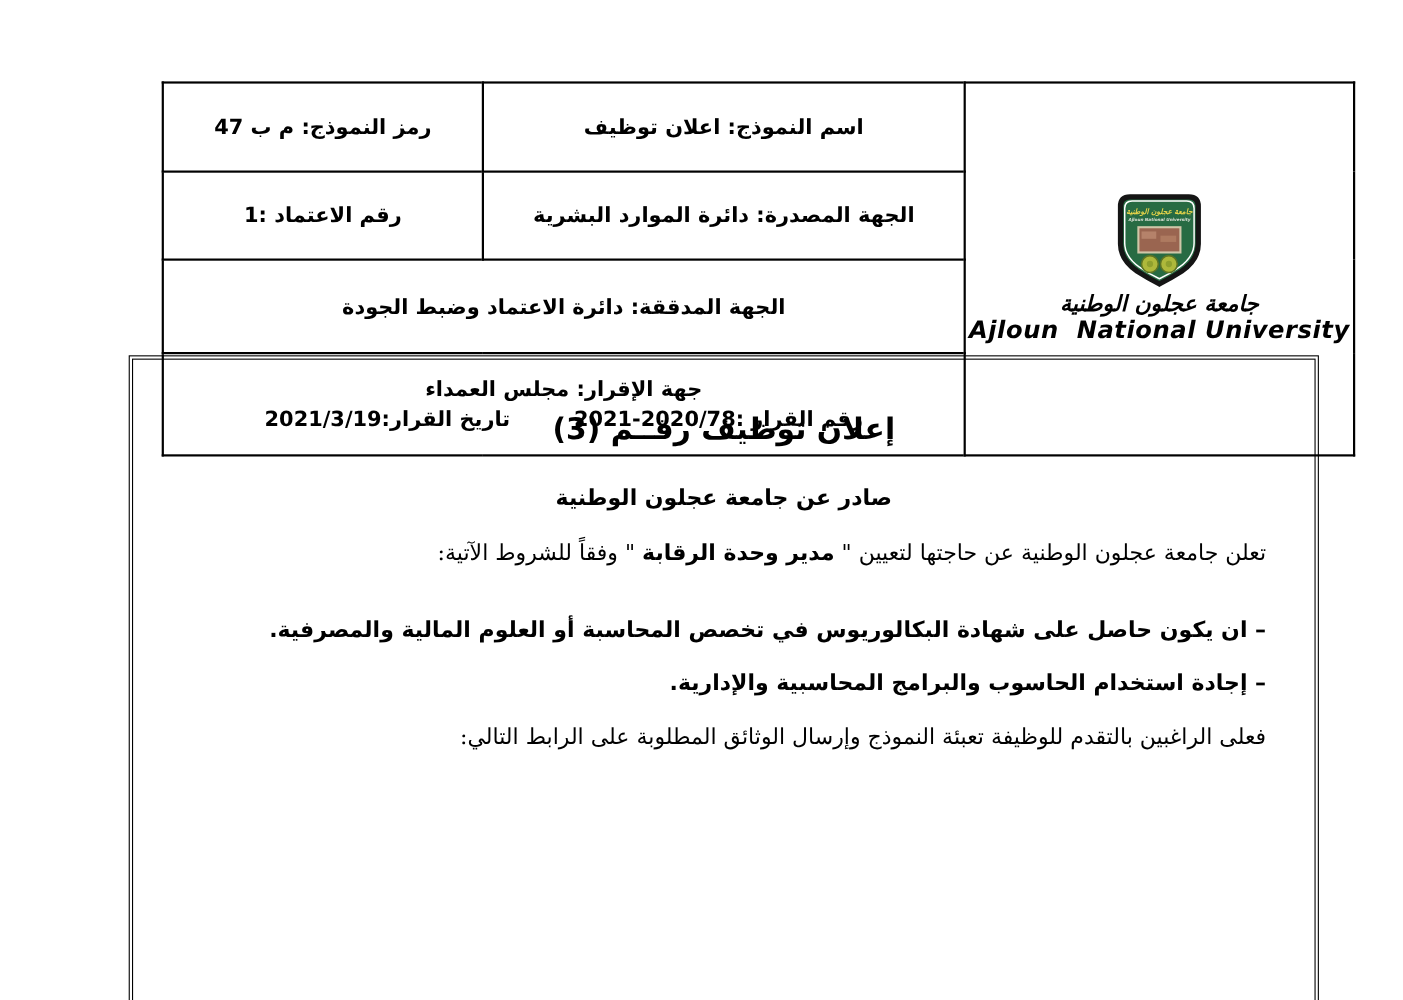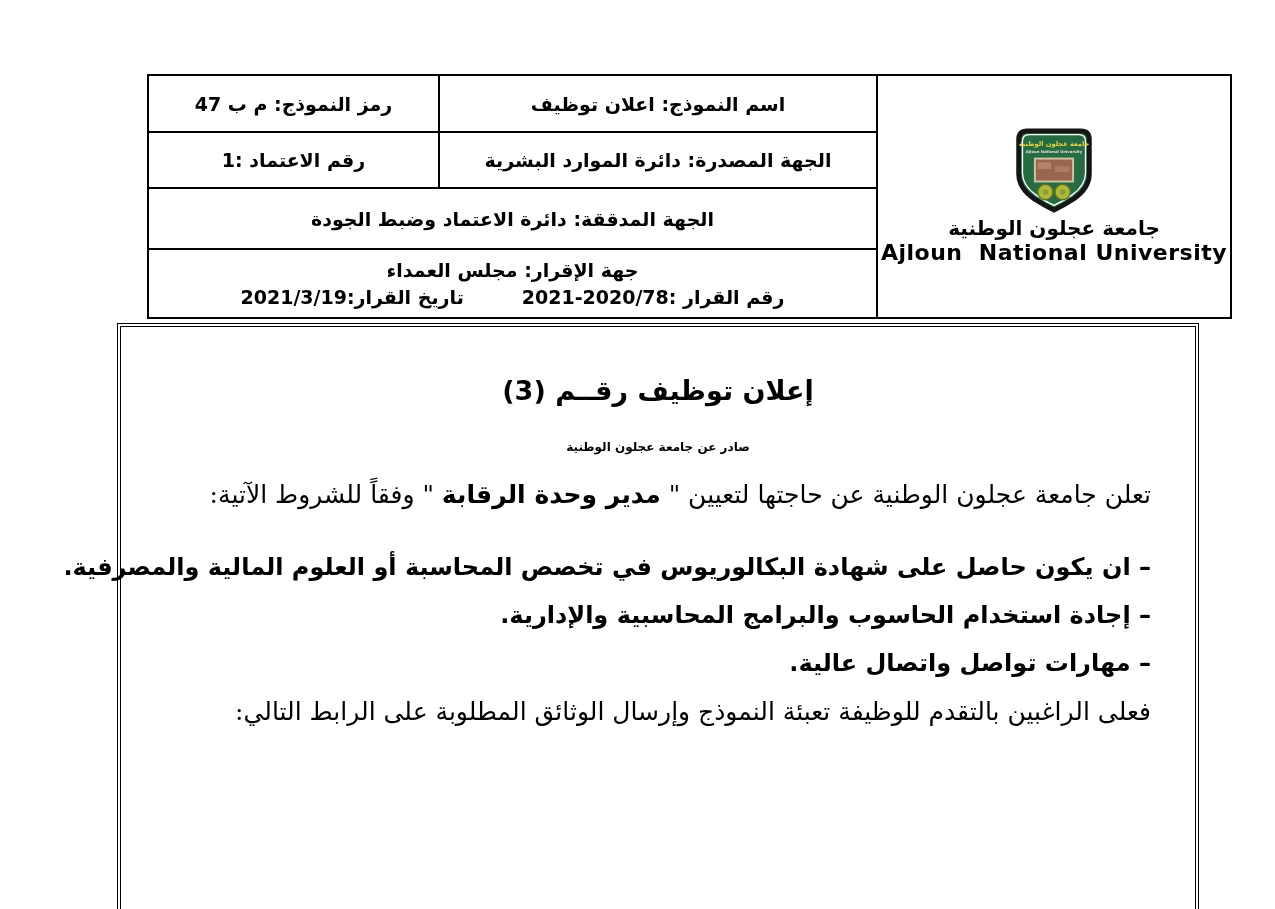--- a/index.html
+++ b/index.html
@@ -15,68 +15,68 @@
   table.header-table {
     position: absolute; top: 74px; left: 147px;
     width: 1053px; border-collapse: collapse;
     direction: rtl;
     table-layout: fixed;
   }
   table.header-table td {
     border: 2px solid #000;
     text-align: center; vertical-align: middle;
     font-weight: bold; font-size: 19px;
-    padding: 4px 4px;
+    padding: 16px 4px;
     overflow: hidden;
   }
   td.cell-audit, td.cell-approval { border-top: 5px double #000; }
   .col-logo { width: 344px; }
   .col-mid  { width: 428px; }
   .col-left { width: 281px; }
   .row-1 { height: 47px; }
   .row-2 { height: 46px; }
   .row-3 { height: 51px; }
   .row-4 { height: 59px; margin-left: 36px; }
 
   .approval-block { line-height: 27px; }
   .decision-line { display: flex; justify-content: center; align-items: baseline; direction: rtl; }
   .decision-spacer { display: inline-block; width: 58px; }
   .num { direction: ltr; unicode-bidi: bidi-override; display: inline-block; }
 
-  .logo-cell { text-align: center; }
+  .logo-cell { text-align: center; font-style: italic; }
   .logo-stack { display: flex; flex-direction: column; align-items: center; justify-content: center; }
   .uni-ar { font-size: 20px; font-weight: bold; margin-top: 2px; }
   .uni-en { font-size: 22px; font-weight: bold; white-space: pre; direction: ltr; letter-spacing: 0.5px; }
 
   
   .body-box {
     position: absolute; top: 323px; left: 117px;
     width: 1082px; height: 660px;
     box-sizing: border-box;
     border: 4px double #000;
     padding: 0 44px;
     direction: rtl;
   }
   .doc-title {
     text-align: center; font-weight: bold; font-size: 27px;
     margin-top: 48px; white-space: nowrap;
   }
   .doc-subtitle {
-    text-align: center; font-weight: bold; font-size: 12px;
+    text-align: center; font-weight: bold; font-size: 20px;
     margin-top: 34px; white-space: nowrap;
   }
   .intro, .closing {
     font-family: "DejaVu Serif", "DejaVu Sans", sans-serif;
-    font-size: 25px; text-align: right; white-space: nowrap;
+    font-size: 20px; text-align: right; white-space: nowrap;
   }
   .intro { margin-top: 26px; }
   .intro .job-title { font-weight: bold; font-family: "DejaVu Sans", sans-serif; }
   .conditions { margin-top: 34px; }
   .cond {
-    font-weight: bold; font-size: 24px; line-height: 48px;
+    font-weight: bold; font-size: 20px; line-height: 48px;
     text-align: right; white-space: nowrap;
   }
   .closing { margin-top: 10px; line-height: 30px; }
 </style>
 </head>
 <body>
 
 <div class="page">
 
   <table class="header-table">
@@ -139,22 +139,18 @@
 
     <div class="conditions">
       <div class="cond">
         <span>–</span>
         <span>ان يكون حاصل على شهادة البكالوريوس في تخصص المحاسبة أو العلوم المالية والمصرفية.</span>
       </div>
       <div class="cond">
         <span>–</span>
         <span>إجادة استخدام الحاسوب والبرامج المحاسبية والإدارية.</span>
       </div>
-      <div class="cond">
-        <span>–</span>
-        <span>مهارات تواصل واتصال عالية.</span>
-      </div>
     </div>
 
     <div class="closing">فعلى الراغبين بالتقدم للوظيفة تعبئة النموذج وإرسال الوثائق المطلوبة على الرابط التالي:</div>
   </div>
 
 </div>
 
 </body></html>

